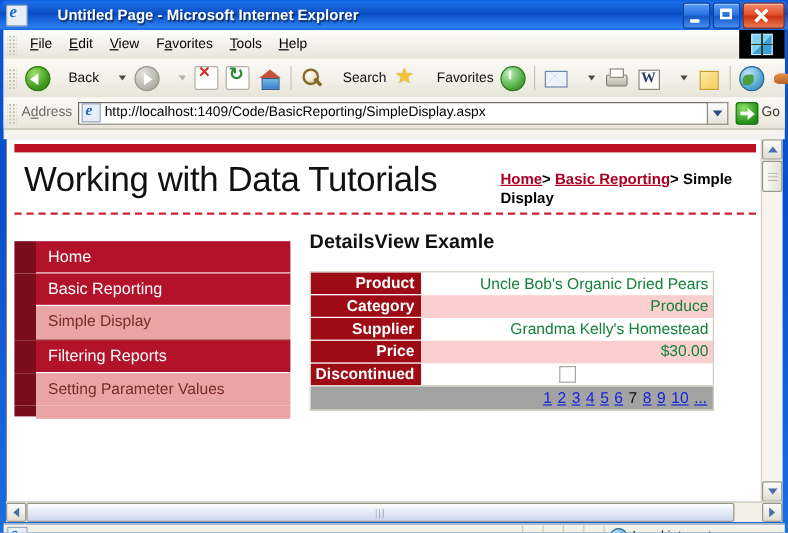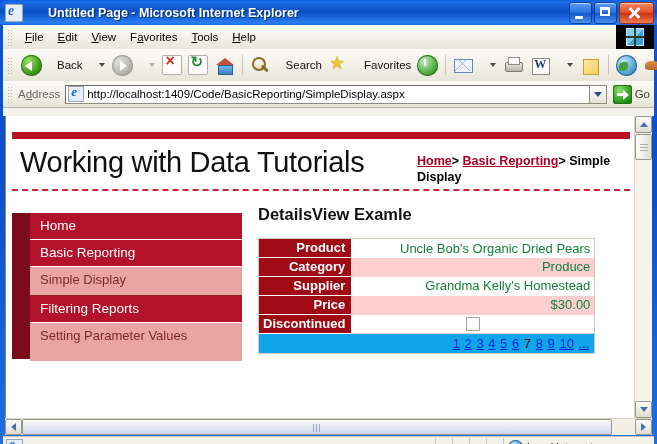--- a/index.html
+++ b/index.html
@@ -311,21 +311,21 @@
     position:absolute; left:5px; top:116px; width:647px; height:302px;
     background:#fff; overflow:hidden;
     box-sizing:border-box;
     border-left:1px solid #8b8878;
   }
   .page-scroll-area{
     position:absolute; left:0; top:0; width:630px; height:302px;
     background:#fff; overflow:hidden;
   }
   .page {
-    position:absolute; left:6px; top:16px; width:618px;
+    position:absolute; left:6px; top:4px; width:618px;
     background:#fff;
   }
   .top-rule { height:7px; background:#bb1122; width:100%; }
   .masthead {
     display:flex; align-items:flex-start; justify-content:space-between;
     padding: 8px 8px 4px 8px;
     border-bottom:2px dashed #cc2233;
   }
   .site-title {
     font-family:"Liberation Sans", sans-serif;
@@ -376,21 +376,21 @@
     padding:1px 4px 2px 4px; color:#15803d; white-space:nowrap;
     background:#ffffff; min-width:235px;
   }
   table.dv tr.alt td.v { background:#fbcfcf; }
   table.dv td.v.center { text-align:center; }
   .chk {
     display:inline-block; width:12px;height:12px;
     border:1px solid #a6a6a0; background:#fff; vertical-align:middle;
   }
   td.pager {
-    background:#0ea5e9; padding:2px 4px 2px 4px; font-size:13px;
+    background:#a3a3a3; padding:2px 4px 2px 4px; font-size:13px;
     border-top:1px solid #cfcfc0;
   }
   td.pager a { color:#1326d8; text-decoration:underline; margin-right:1px; }
   td.pager .cur { color:#111; text-decoration:none; margin-right:1px; }
 
   
   .vscroll {
     position:absolute; right:0; top:0; width:17px; height:302px;
     background:#f1efe6; border-left:1px solid #d6d2c4;
   }

